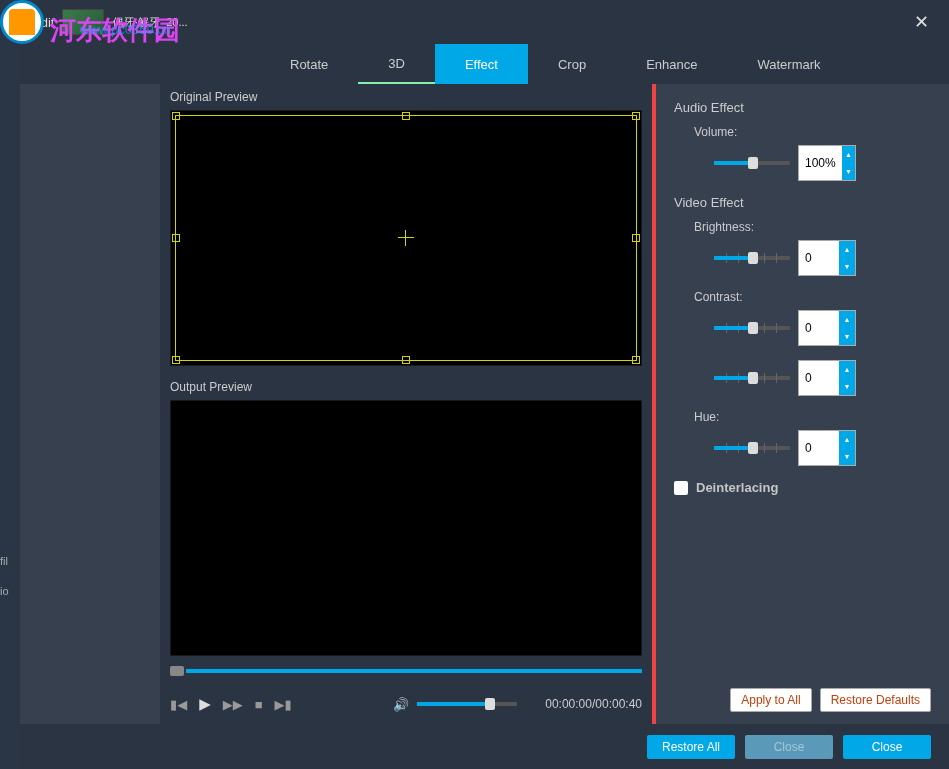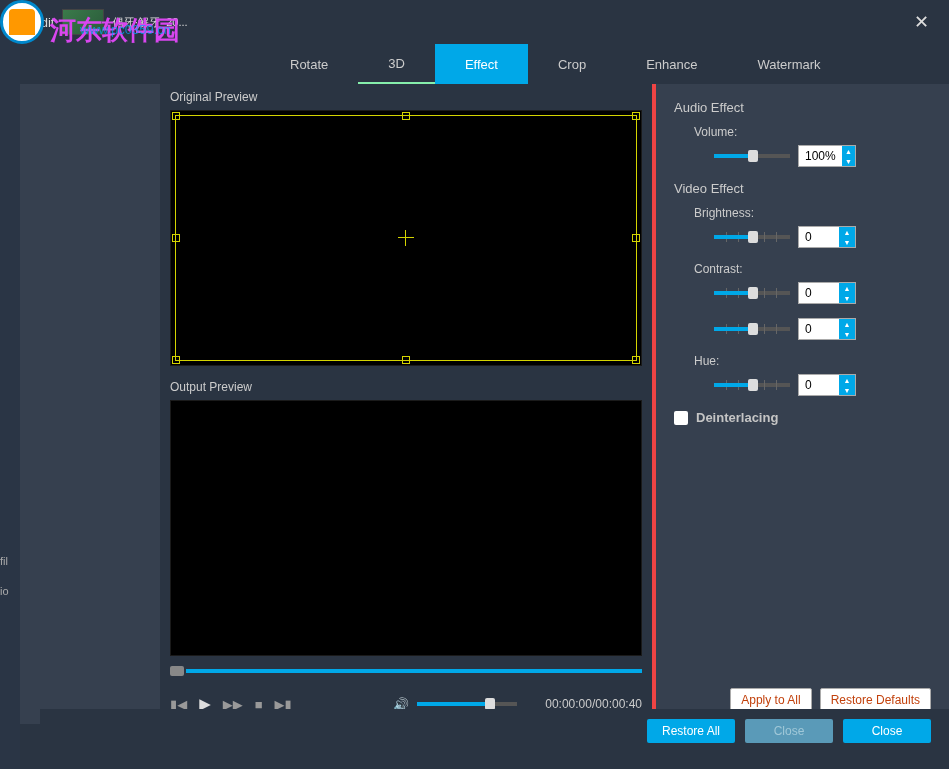--- a/index.html
+++ b/index.html
@@ -56,31 +56,31 @@
 
 .right-panel { width: 297px; background: #36404f; border-left: 4px solid #ef4444; padding: 16px 18px; position: relative; }
 .section-title { font-size: 13px; color: #ccc; margin-bottom: 10px; }
 .param { margin-left: 20px; margin-bottom: 8px; }
 .param-label { font-size: 12px; color: #ccc; margin-bottom: 6px; }
 .param-row { display: flex; align-items: center; gap: 8px; margin-bottom: 14px; }
 .mini-slider { width: 76px; height: 4px; background: #555; position: relative; margin-left: 20px; }
 .mini-slider-fill { position: absolute; left: 0; top: 0; height: 4px; background: #00a8e8; }
 .mini-slider-thumb { position: absolute; top: -4px; width: 10px; height: 12px; background: #ddd; border-radius: 2px; }
 .mini-tick { position: absolute; top: -3px; width: 1px; height: 10px; background: #666; }
-.spinner { width: 58px; height: 22px; background: #fff; display: flex; align-items: center; border: 1px solid #aaa; }
+.spinner { width: 58px; height: 36px; background: #fff; display: flex; align-items: center; border: 1px solid #aaa; }
 .spinner-val { flex: 1; padding: 0 6px; font-size: 12px; color: #000; }
 .spinner-btns { width: 16px; height: 100%; background: #00a8e8; display: flex; flex-direction: column; }
 .spinner-btns div { flex: 1; display: flex; align-items: center; justify-content: center; font-size: 7px; color: #fff; }
 .checkbox-row { display: flex; align-items: center; gap: 8px; margin-top: 4px; font-weight: bold; }
 .checkbox { width: 14px; height: 14px; background: #fff; border-radius: 2px; }
 
 .panel-buttons { position: absolute; bottom: 12px; right: 18px; display: flex; gap: 8px; }
 .panel-btn { background: #fff; color: #c2410c; border: 1px solid #aaa; padding: 4px 10px; font-size: 12px; border-radius: 2px; cursor: pointer; }
 
-.footer { position: absolute; bottom: 16px; left: 20px; right: 0; height: 44px; background: #2a3442; display: flex; align-items: center; justify-content: flex-end; padding: 0 18px; gap: 10px; }
+.footer { position: absolute; bottom: 0; left: 20px; right: 0; height: 44px; background: #2a3442; display: flex; align-items: center; justify-content: flex-end; padding: 0 18px; gap: 10px; }
 .footer-btn { width: 88px; height: 24px; background: #00a8e8; color: #fff; border: none; font-size: 12px; border-radius: 2px; cursor: pointer; display: flex; align-items: center; justify-content: center; }
 .footer-btn.dim { background: #5a9ab8; color: #a0c8d8; }
 
 .logo-circle { width: 44px; height: 44px; border-radius: 50%; background: #fff; border: 3px solid #0088cc; display: flex; align-items: center; justify-content: center; }
 .logo-inner { width: 26px; height: 26px; background: #ff9800; border-radius: 4px 4px 0 0; }
 </style>
 </head>
 <body>
 
 <div class="bg-left"></div>

